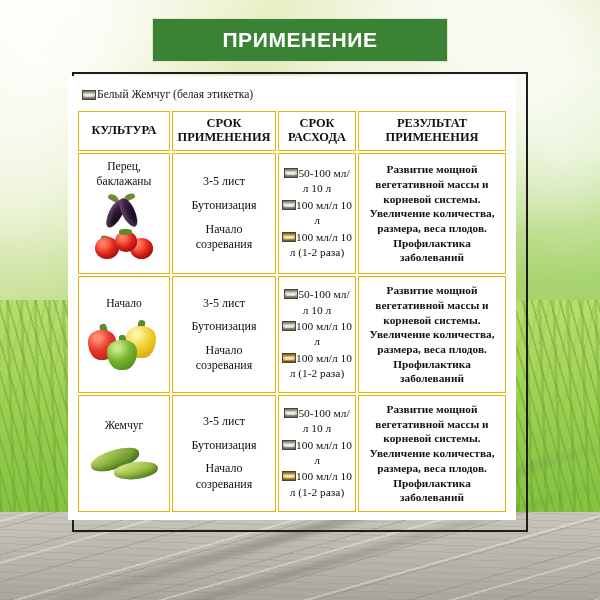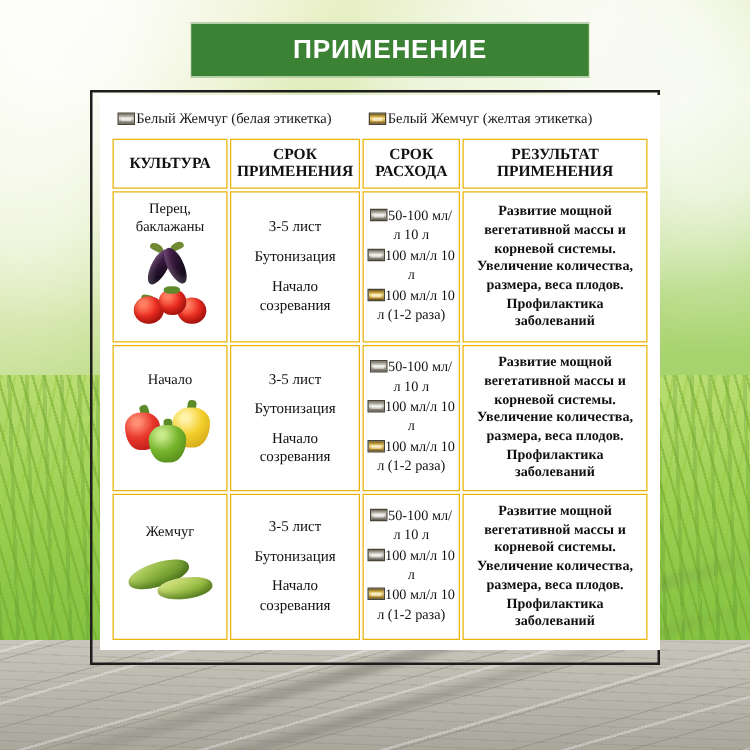--- a/index.html
+++ b/index.html
@@ -45,37 +45,37 @@
     transform:rotate(-16deg);filter:blur(2px);
   }
   .bg-wood:after{
     content:"";position:absolute;left:-10%;top:62%;width:120%;height:8px;
     background:linear-gradient(90deg,rgba(90,88,82,0),rgba(90,88,82,.28),rgba(90,88,82,0));
     transform:rotate(-16deg);filter:blur(2px);
   }
 
   
   .banner{
-    position:absolute;left:152px;top:18px;width:320px;height:44px;
+    position:absolute;left:152px;top:18px;width:296px;height:44px;
     background:#3b8235;border:1px solid #dfe7cf;
     display:flex;align-items:center;justify-content:center;
     box-sizing:border-box;
   }
   .banner-text{
     color:#ffffff;font-family:"Liberation Sans", sans-serif;
     font-weight:bold;font-size:21px;letter-spacing:.6px;
   }
 
   
   .card-frame{
     position:absolute;left:72px;top:72px;width:456px;height:460px;
     border:2px solid #1d1d1d;box-sizing:border-box;background:transparent;
   }
   .card{
-    position:absolute;left:80px;top:76px;width:448px;height:444px;
+    position:absolute;left:68px;top:76px;width:448px;height:444px;
     background:#ffffff;box-sizing:border-box;padding:10px 8px 6px 8px;
   }
 
   
   .legend{
     display:flex;align-items:center;gap:30px;
     padding:2px 4px 8px 6px;font-size:11.6px;color:#161616;
     white-space:nowrap;
   }
   .legend-item{display:flex;align-items:center;gap:1px;}
@@ -208,24 +208,20 @@
   </div>
 
   <div class="card-frame"></div>
 
   <div class="card">
 
     <div class="legend">
       <div class="legend-item">
         <span class="bottle white"></span>
         <span class="legend-label">Белый Жемчуг (белая этикетка)</span>
-      </div>
-      <div class="legend-item">
-        <span class="bottle yellow"></span>
-        <span class="legend-label">Белый Жемчуг (желтая этикетка)</span>
       </div>
     </div>
 
     <table class="matrix">
       <colgroup>
         <col class="col-culture">
           <col class="col-term">
           <col class="col-norm">
           <col class="col-result">
       </colgroup>

